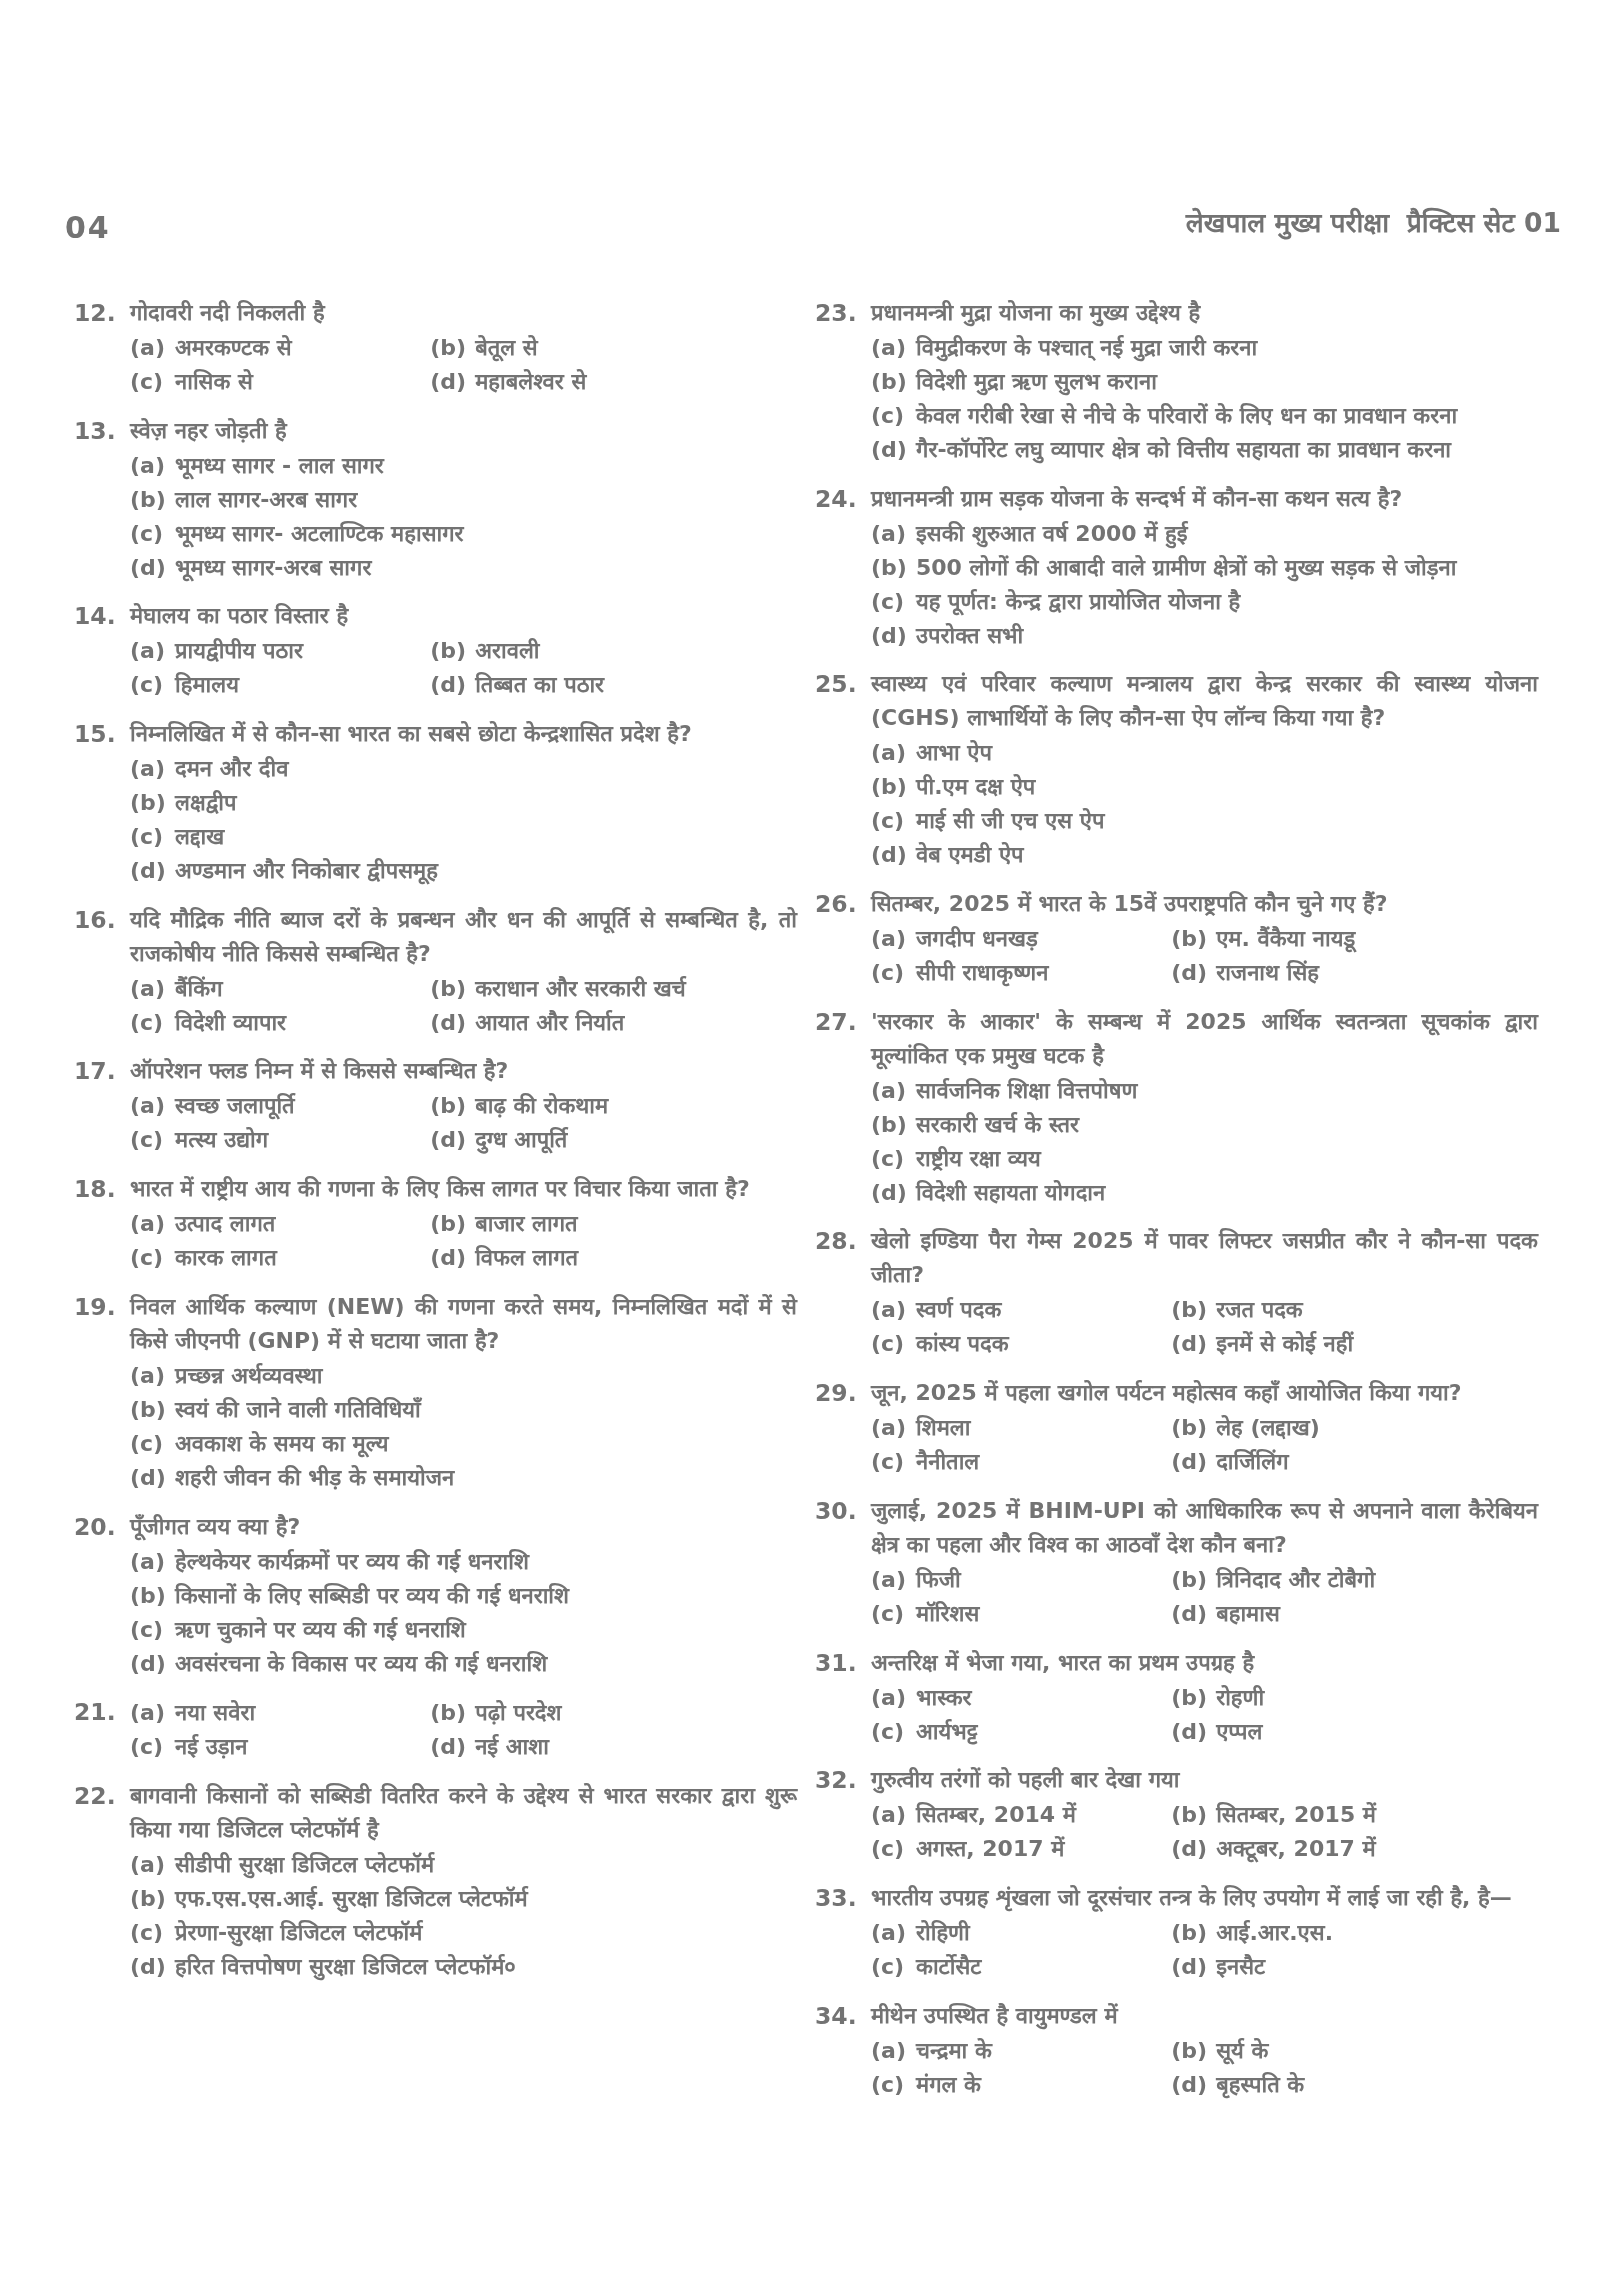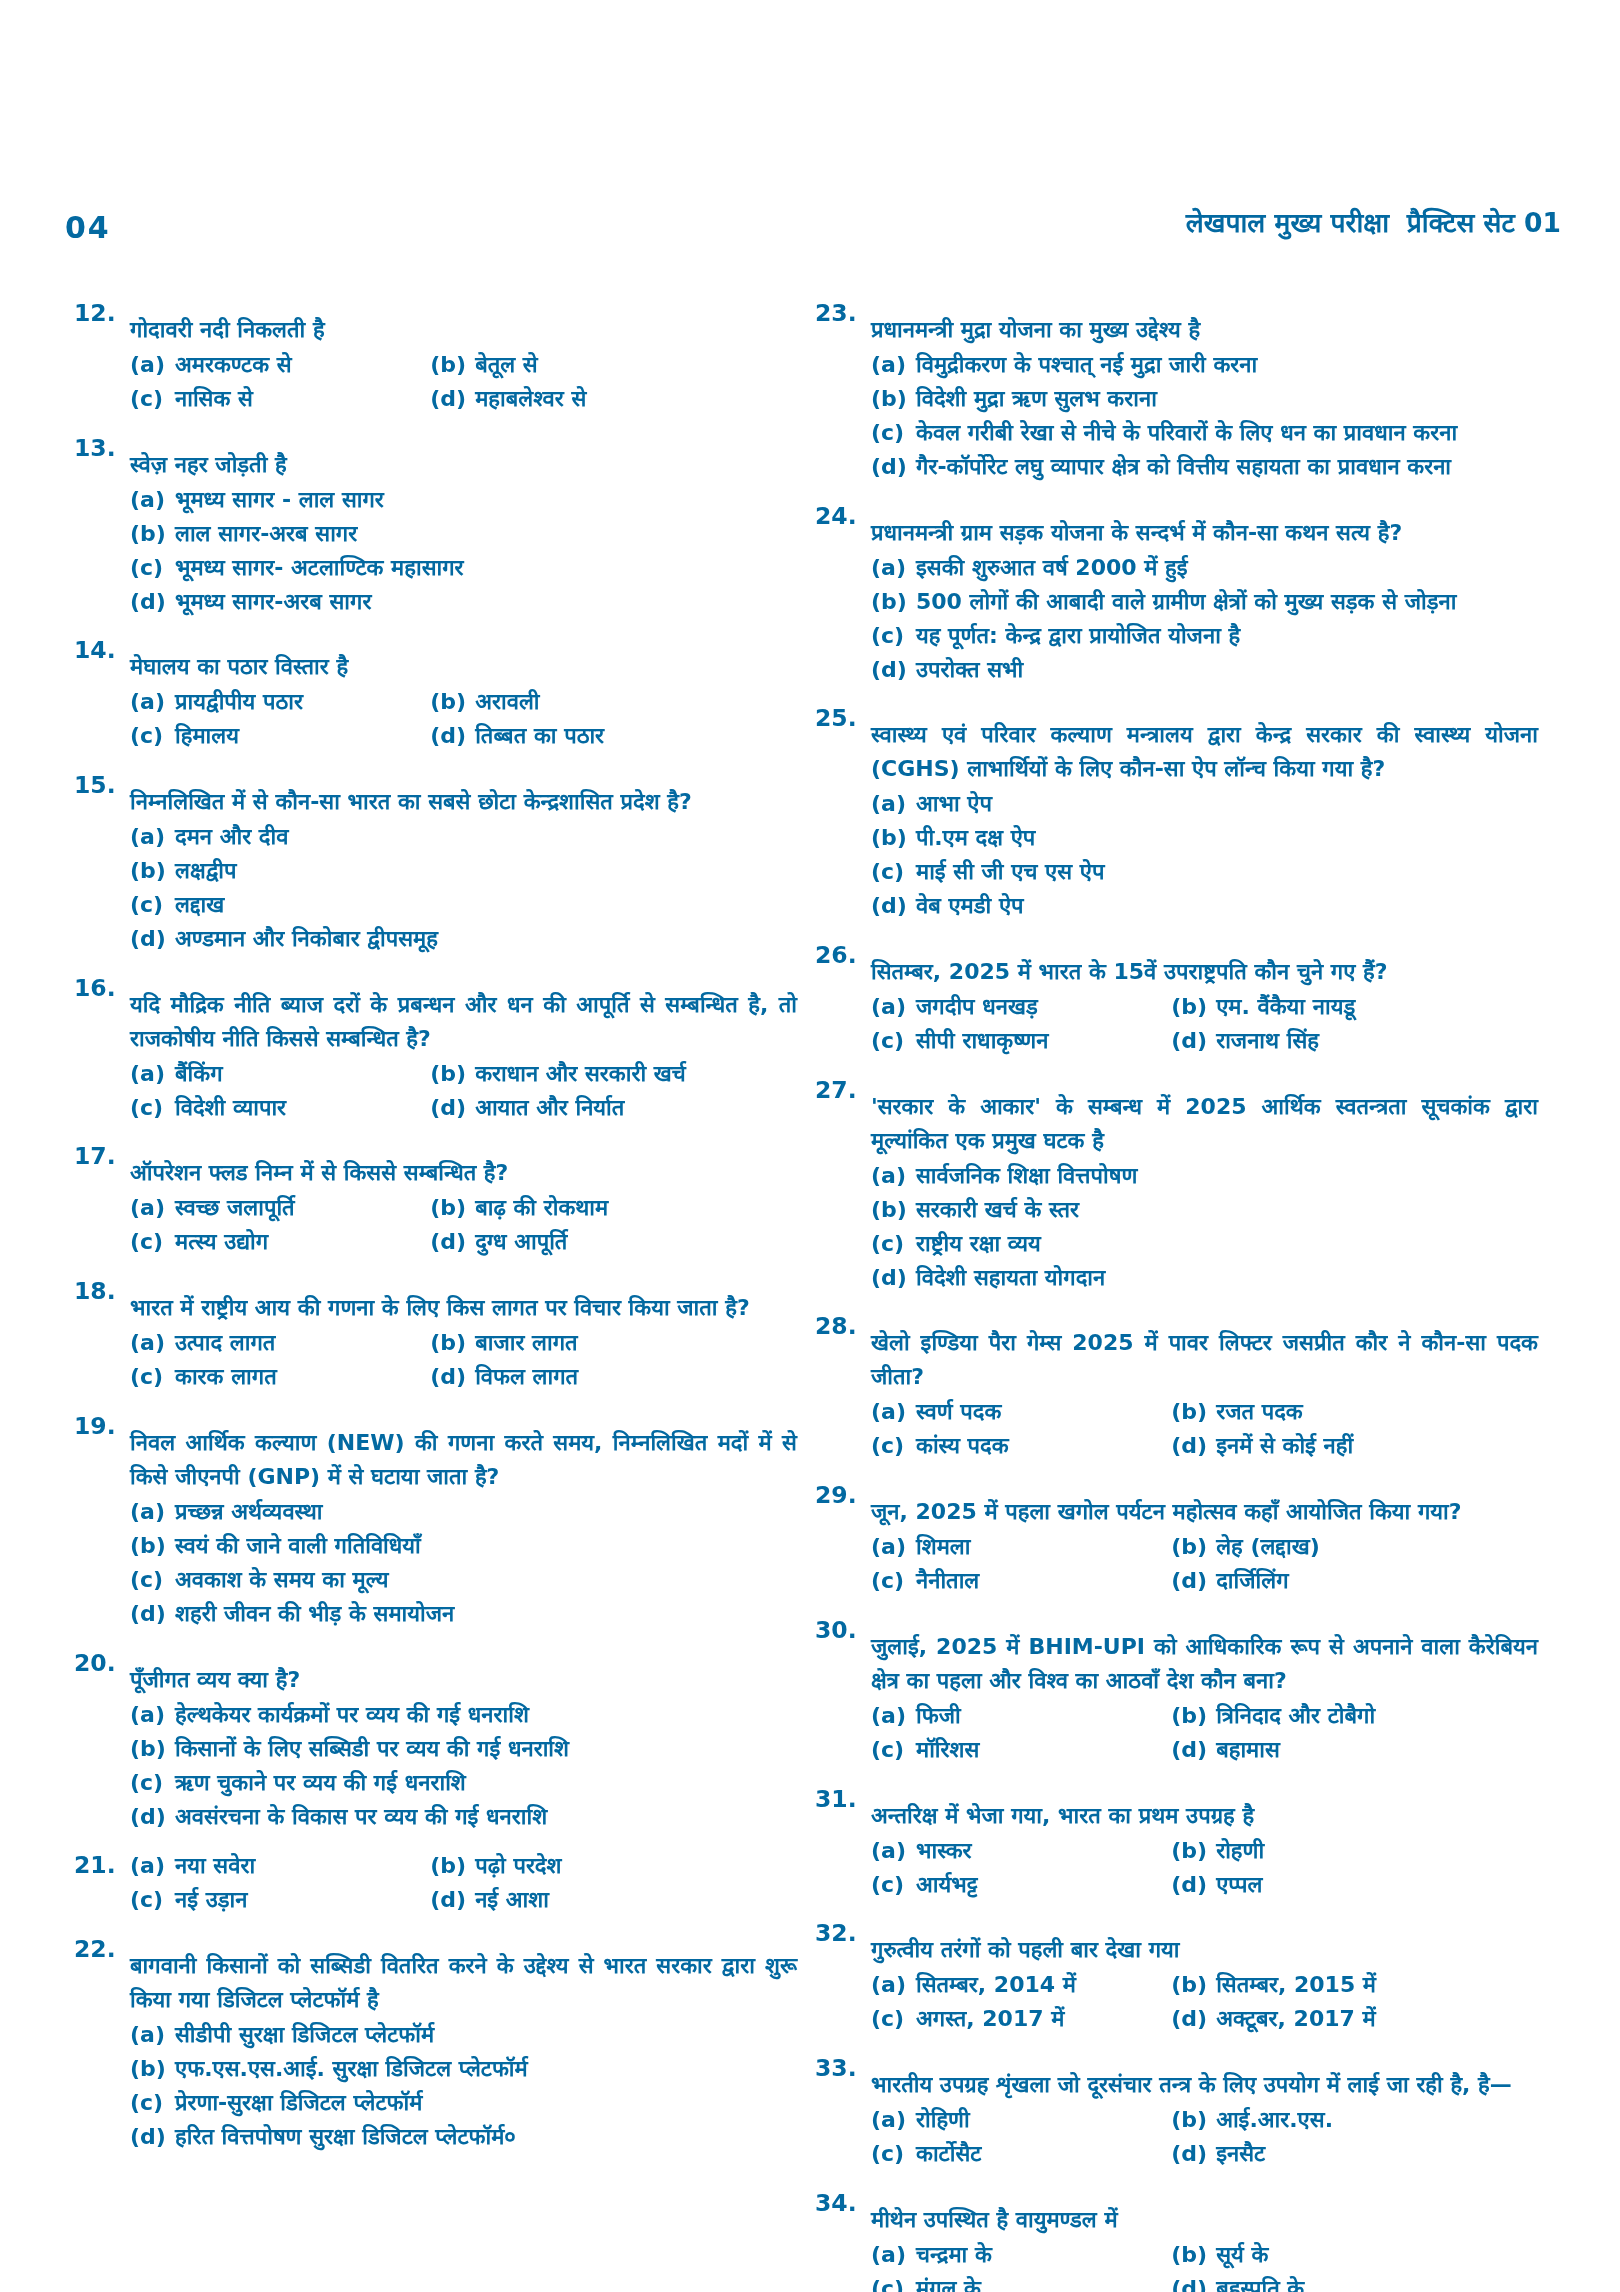--- a/index.html
+++ b/index.html
@@ -1,21 +1,21 @@
 <!DOCTYPE html>
 <html lang="hi"><head>
 <meta charset="utf-8">
 <style>
   html, body { margin:0; padding:0; background:#ffffff; }
   .page {
     position:relative;
     width:1620px;
     height:2293px;
     background:#ffffff;
-    color:#0369a1;
+    color:#737373;
     font-family:"DejaVu Sans", sans-serif;
     overflow:hidden;
   }
   .page-number {
     position:absolute;
     top:210px; left:65px;
     font-size:30px;
     font-weight:bold;
     letter-spacing:2px;
   }
@@ -42,21 +42,21 @@
     font-size:23.5px;
     font-weight:bold;
     line-height:34px;
   }
   .qbody {
     flex:1;
     font-size:22px;
     font-weight:bold;
     line-height:34px;
   }
-  .qtext { text-align:justify;margin-top:17px; }
+  .qtext { text-align:justify; }
   .opts { margin-top:1px; }
   .opts.two {
     display:grid;
     grid-template-columns:45% 55%;
   }
   .opt { display:flex; align-items:flex-start; }
   .olabel { flex:0 0 45px; }
   .otext { flex:1; padding-right:5.9px; }
 </style>
 </head>

